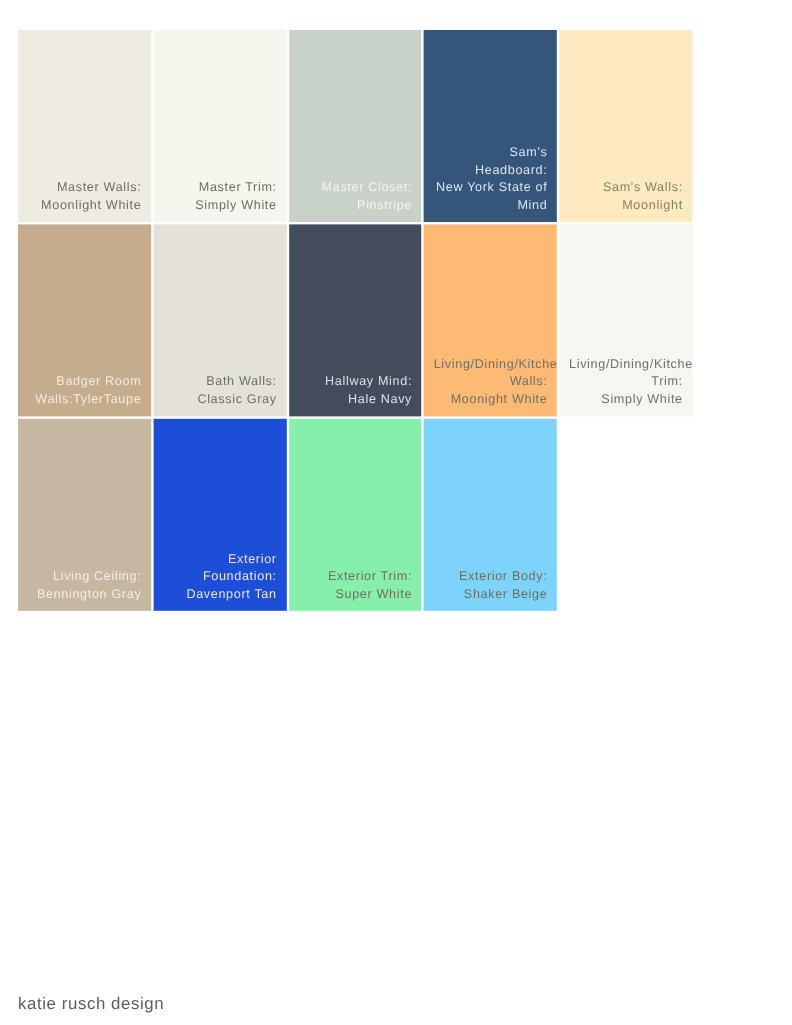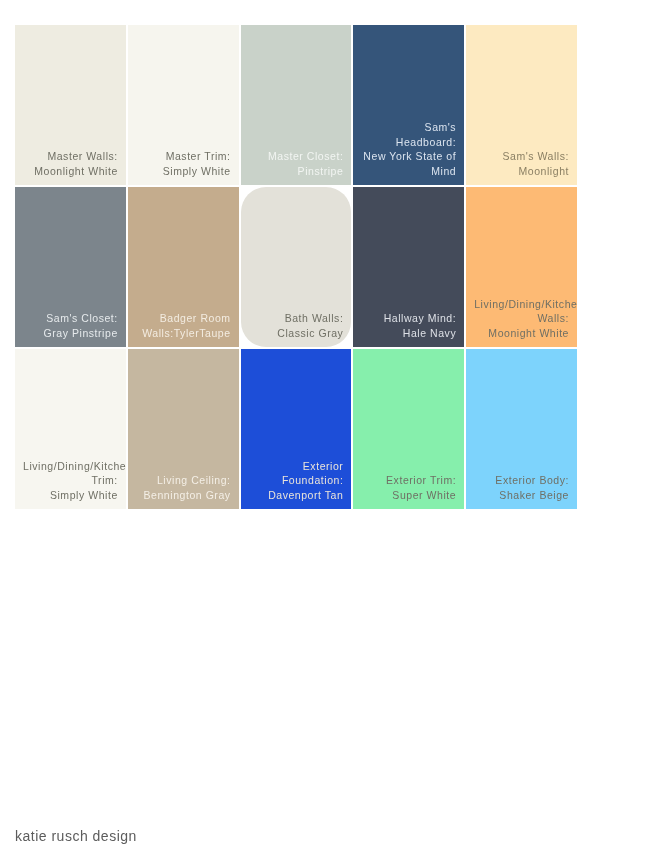--- a/index.html
+++ b/index.html
@@ -71,27 +71,24 @@
     <div class="swatch" style="background: rgb(201, 210, 201);">
       <div class="swatch-label" style="color: rgb(242, 245, 242);">Master Closet: Pinstripe</div>
     </div>
     <div class="swatch" style="background: rgb(53, 85, 122);">
       <div class="swatch-label" style="color: rgb(219, 228, 239);">Sam's Headboard:
 New York State of Mind</div>
     </div>
     <div class="swatch" style="background: rgb(253, 234, 193);">
       <div class="swatch-label" style="color: rgb(138, 127, 99);">Sam's Walls: Moonlight</div>
     </div>
-    <div class="swatch" style="background: rgb(124, 133, 140);">
-      <div class="swatch-label" style="color: rgb(230, 234, 236);">Sam's Closet: Gray Pinstripe</div>
-    </div>
     <div class="swatch" style="background: rgb(196, 172, 141);">
       <div class="swatch-label" style="color: rgb(243, 236, 225);">Badger Room Walls:TylerTaupe</div>
     </div>
-    <div class="swatch" style="background: rgb(227, 225, 217); border-radius: 25px;">
+    <div class="swatch" style="background: rgb(227, 225, 217);">
       <div class="swatch-label" style="color: rgb(111, 111, 100);">Bath Walls: Classic Gray</div>
     </div>
     <div class="swatch" style="background: rgb(68, 75, 90);">
       <div class="swatch-label" style="color: rgb(221, 224, 230);">Hallway Mind: Hale Navy</div>
     </div>
     <div class="swatch" style="background: #fdba74;">
       <div class="swatch-label" style="color: rgb(111, 111, 100);">Living/Dining/Kitchen Walls:
 Moonight White</div>
     </div>
     <div class="swatch" style="background: rgb(247, 246, 240);">

